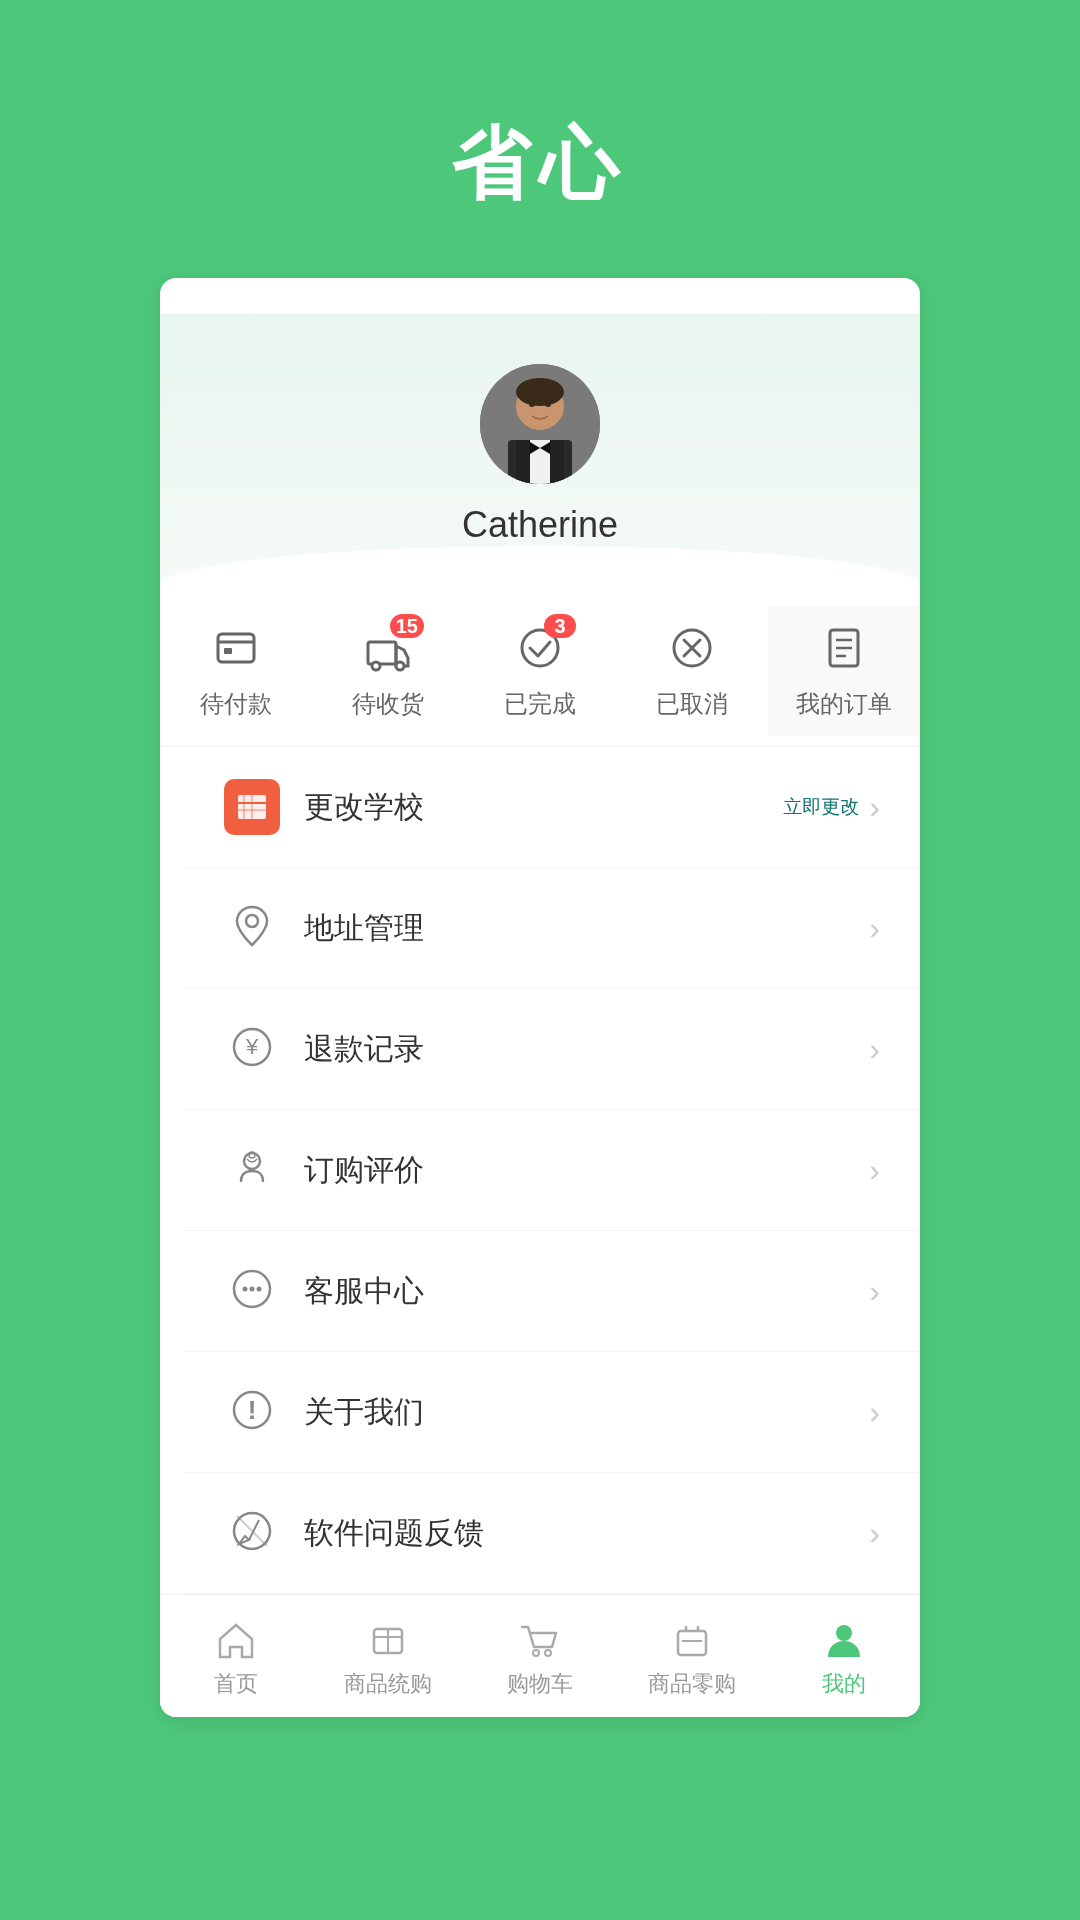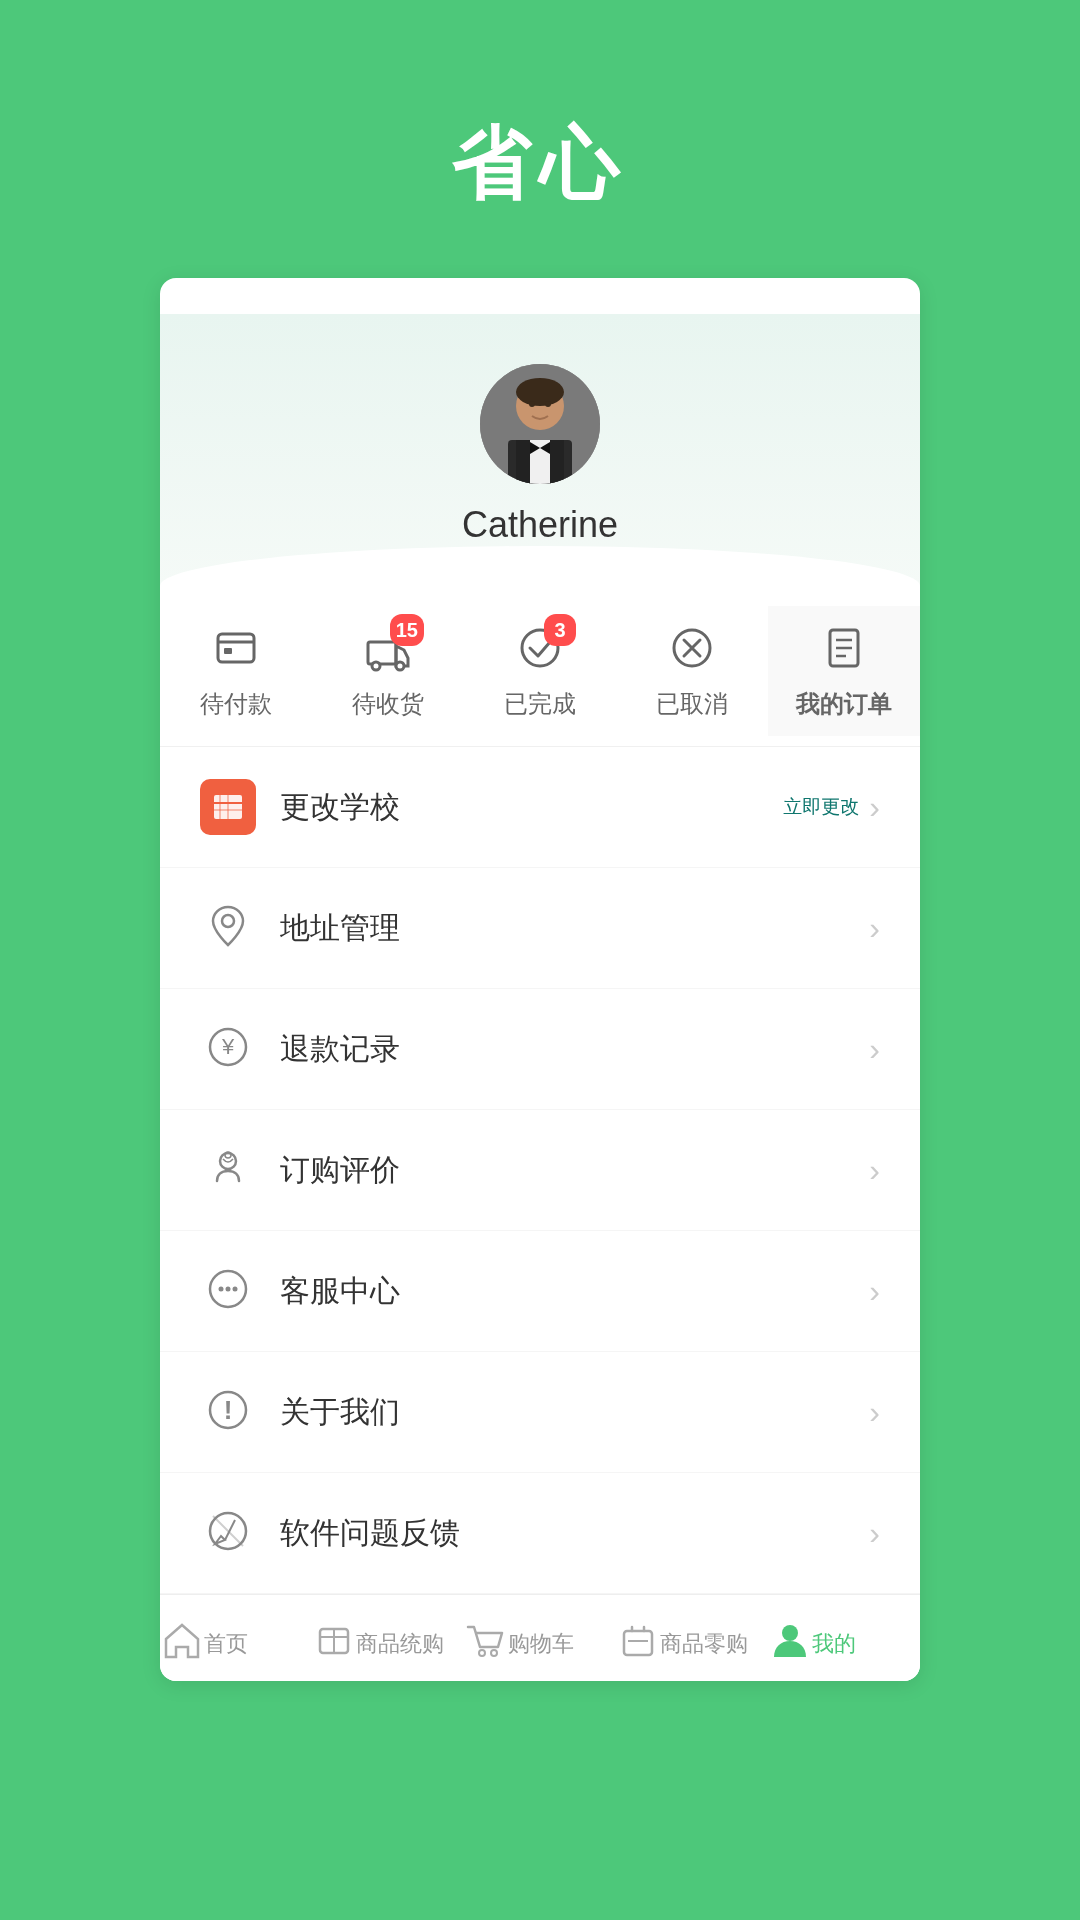--- a/index.html
+++ b/index.html
@@ -93,42 +93,41 @@
       display: flex;
       flex-direction: column;
       align-items: center;
       padding: 16px 0;
       cursor: pointer;
       position: relative;
     }
 
     .order-tab:last-child {
       background: #f9f9f9;
-      font-weight: bold;
     }
 
     .tab-icon-wrap {
       position: relative;
       width: 56px;
       height: 56px;
       display: flex;
       align-items: center;
       justify-content: center;
     }
 
     .tab-badge {
       position: absolute;
       top: -8px;
       right: -8px;
       background: #ff4d4d;
       color: white;
       border-radius: 12px;
       font-size: 20px;
       min-width: 32px;
-      height: 32px;
+      height: 24px;
       display: flex;
       align-items: center;
       justify-content: center;
       padding: 0 6px;
       font-weight: bold;
     }
 
     .tab-label {
       font-size: 24px;
       color: #666;
@@ -141,20 +140,21 @@
     }
 
     
     .menu-item {
       display: flex;
       align-items: center;
       padding: 32px 40px;
       border-bottom: 1px solid #f5f5f5;
       cursor: pointer;
       background: white;
+      margin-left: 24px;
     }
 
     .menu-icon {
       width: 56px;
       height: 56px;
       display: flex;
       align-items: center;
       justify-content: center;
       margin-right: 24px;
       flex-shrink: 0;
@@ -207,21 +207,21 @@
     .bottom-nav {
       display: flex;
       background: white;
       border-top: 1px solid #eee;
       padding: 16px 0 10px 0;
     }
 
     .nav-item {
       flex: 1;
       display: flex;
-      flex-direction: row;
+      flex-direction: column;
       align-items: center;
       cursor: pointer;
       padding: 8px 0;
       text-align: right;
     }
 
     .nav-icon {
       width: 44px;
       height: 44px;
       display: flex;

